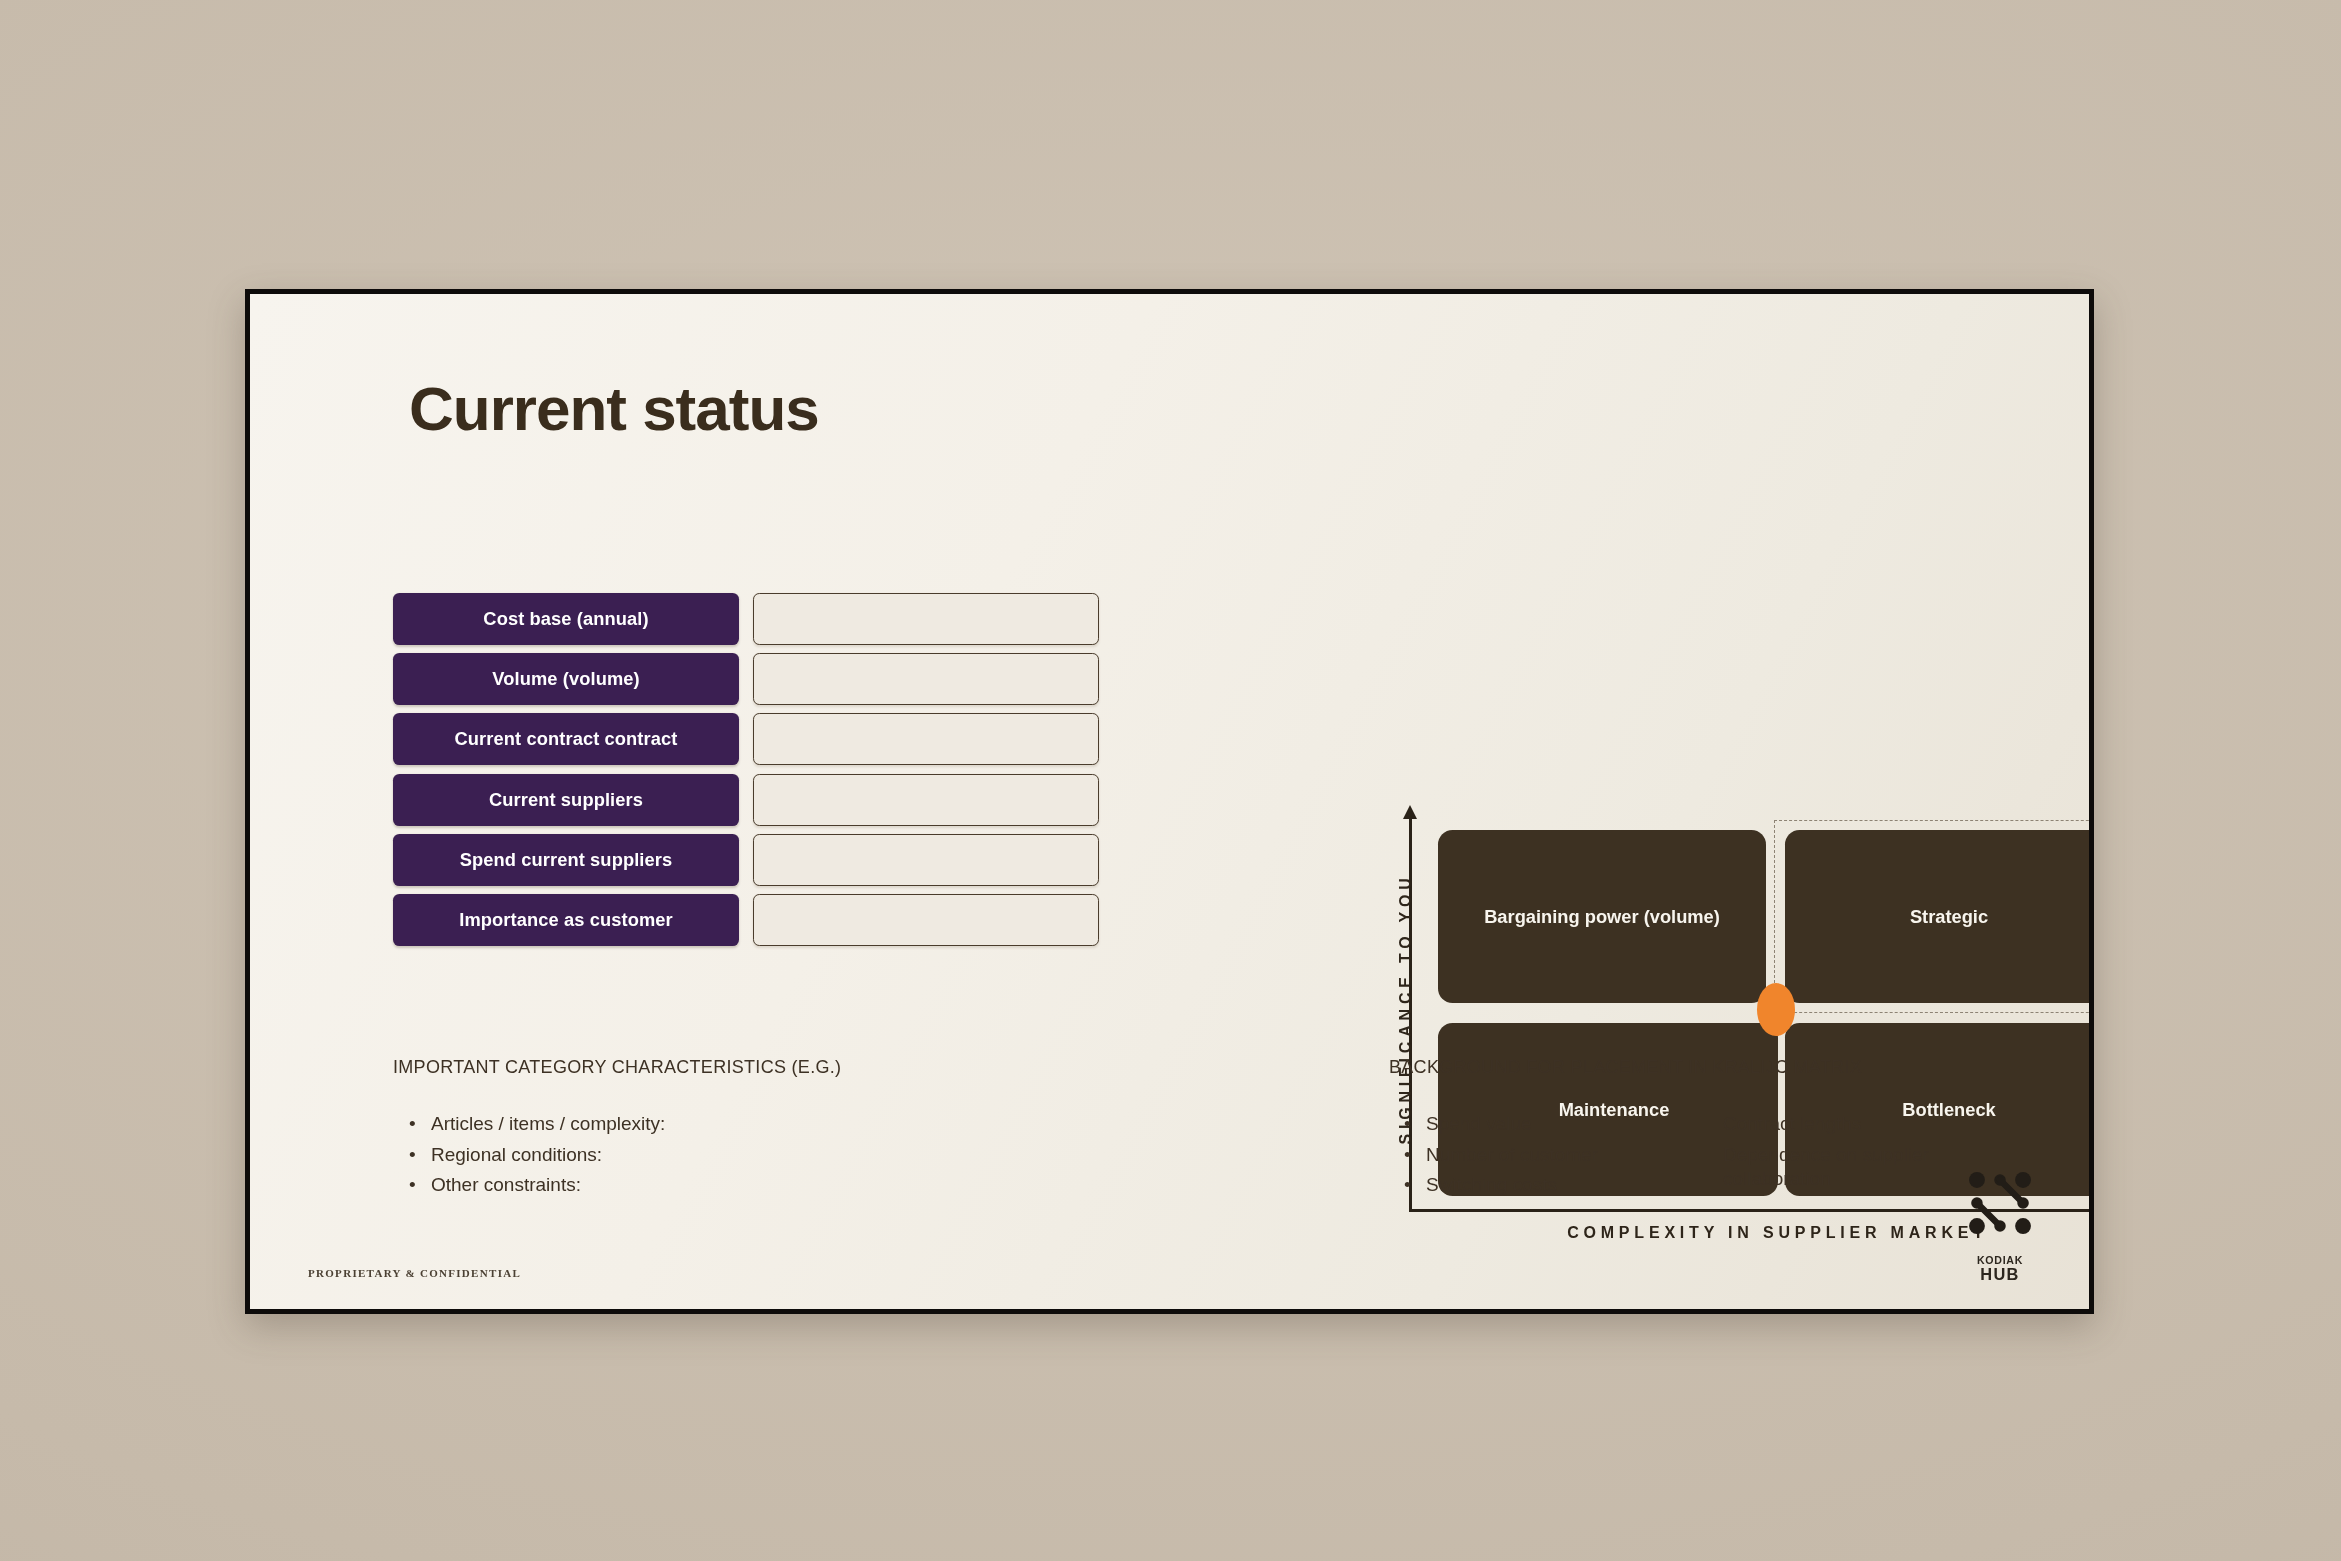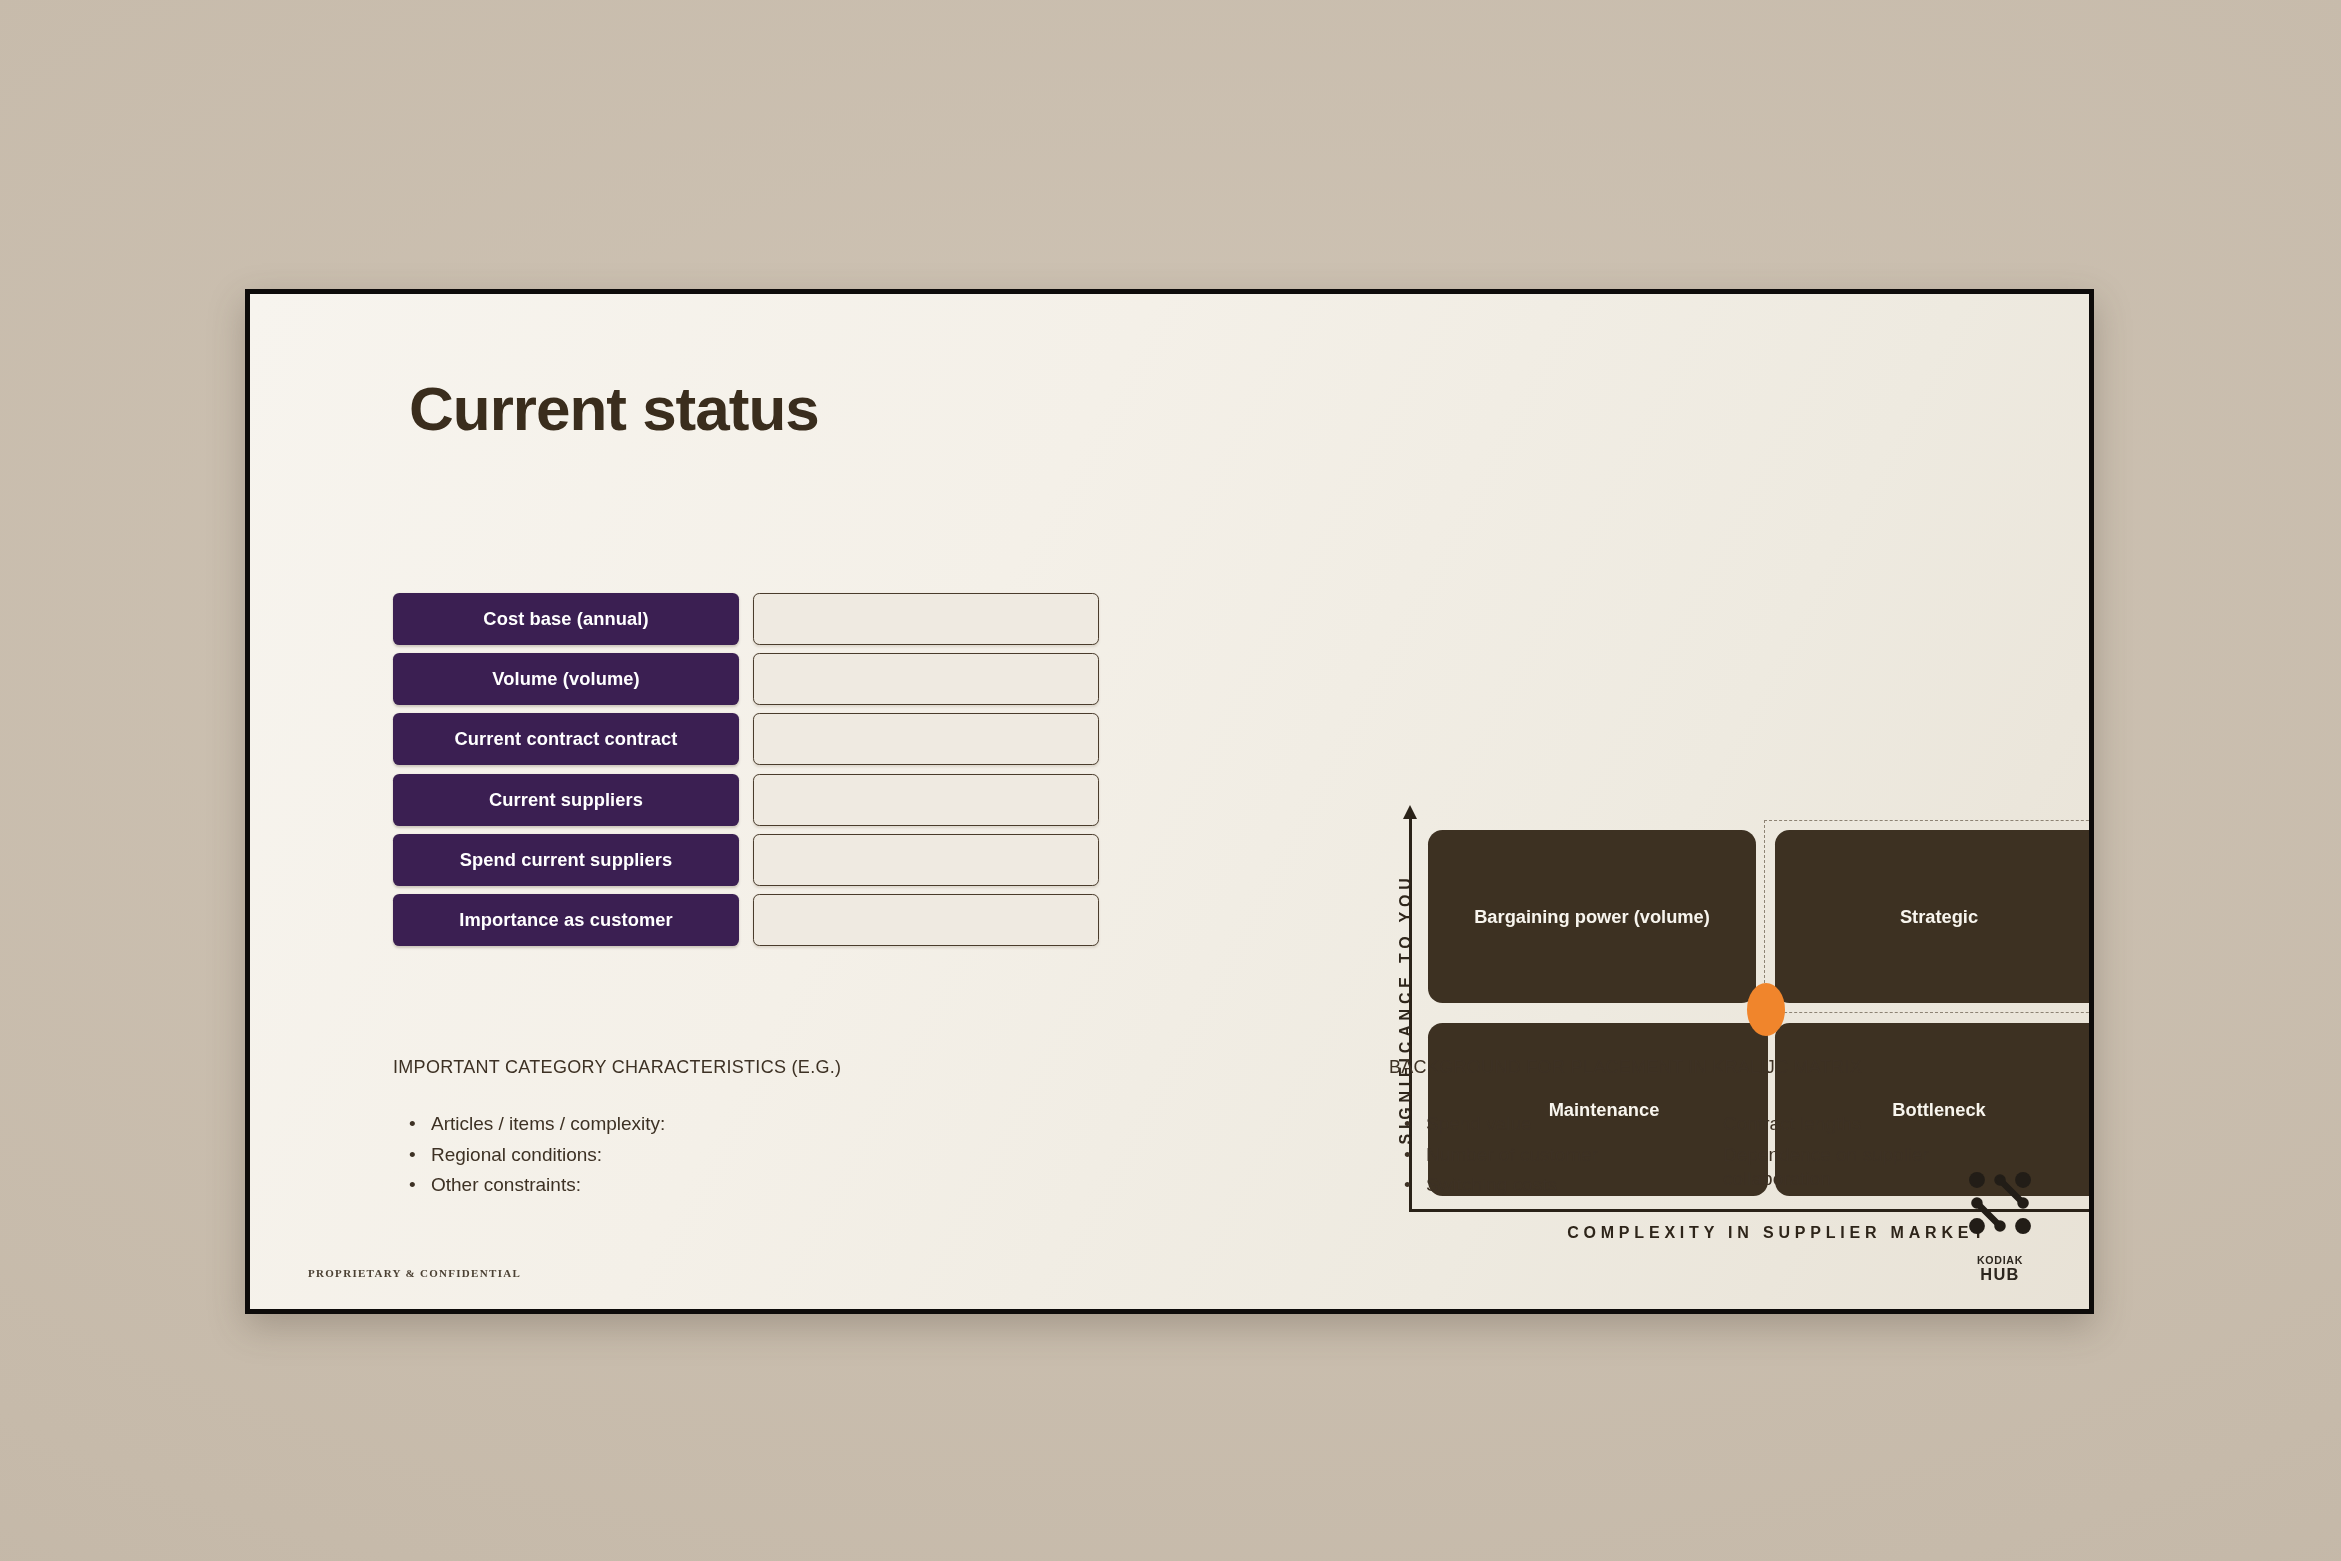--- a/index.html
+++ b/index.html
@@ -144,21 +144,21 @@
     width: 665px;
     text-align: center;
     font-size: 16px;
     font-weight: 600;
     letter-spacing: 4.8px;
     color: #2e251a;
   }
 
   .quad-grid {
     position: absolute;
-    left: 41px;
+    left: 51px;
     top: 18.3px;
     width: 675px;
     height: 324px;
   }
   .quad {
     position: absolute;
     background: #3d3122;
     border-radius: 14.5px;
     display: flex;
     align-items: center;

